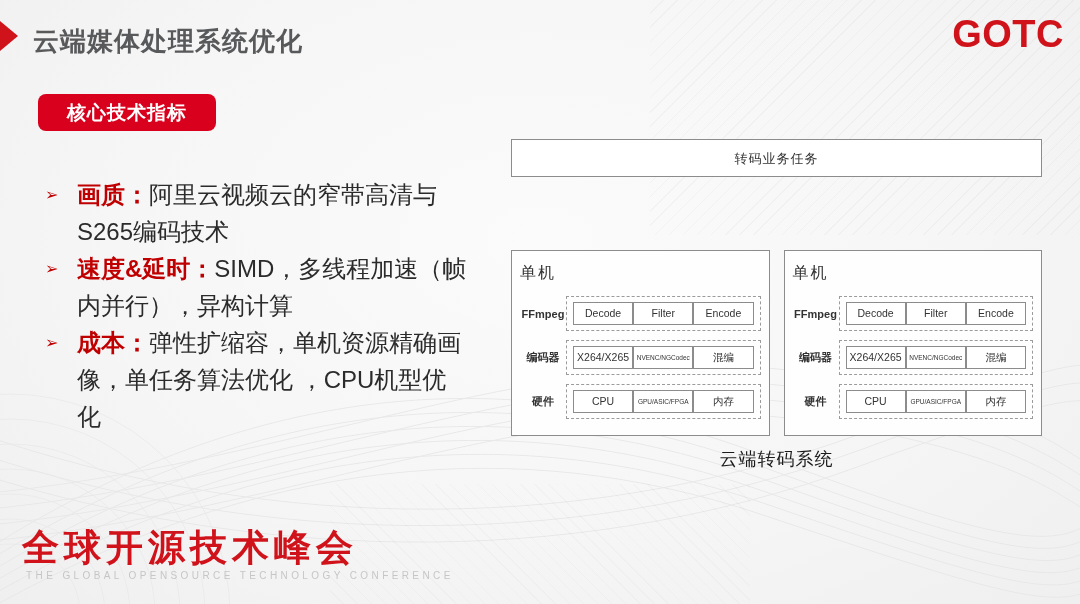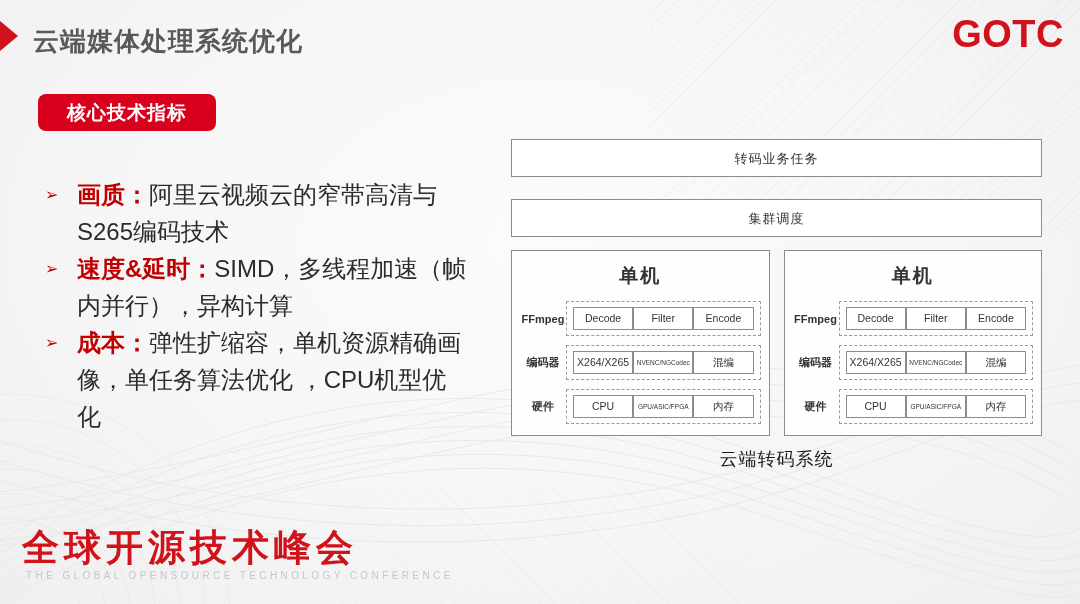--- a/index.html
+++ b/index.html
@@ -67,21 +67,21 @@
     font-family:Liberation Serif, serif;
   }
   .task-box{ top:0; }
   .sched-box{ top:60px; }
 
   .machines{ position:absolute; top:111px; left:0; width:531px; display:flex; gap:14px; }
   .machine{
     flex:1; height:186px; background:#fefefe; border:1px solid #8c8c8c; padding:12px 8px 0 8px;
   }
   .machine-title{
-    text-align:center; font-size:19px; font-weight:bold; color:#333333; letter-spacing:2px;
+    font-size:16px; font-weight:normal; color:#333333; letter-spacing:2px;
     margin-bottom:12px;
   }
   .mrow{ display:flex; align-items:center; margin-bottom:9px; }
   .mlabel{
     flex:0 0 46px; font-size:11px; color:#333333; text-align:center;font-weight:bold;
   }
   .mgroup{
     flex:1; border:1px dashed #9b9b9b; padding:5px 6px; display:flex; gap:0;
   }
   .mcell{
@@ -156,21 +156,20 @@
       <span class="bullet-text"><span class="red-label">速度&amp;延时：</span><span>SIMD，多线程加速（帧内并行），异构计算</span></span>
     </li>
     <li class="bullet">
       <span class="marker">➢</span>
       <span class="bullet-text"><span class="red-label">成本：</span><span>弹性扩缩容，单机资源精确画像，单任务算法优化 ，CPU机型优化</span></span>
     </li>
   </ul>
 
   <div class="diagram">
     <div class="wide-box task-box">转码业务任务</div>
-    <div class="wide-box sched-box">集群调度</div>
 
     <div class="machines">
 
       <div class="machine">
         <div class="machine-title">单机</div>
         <div class="mrow">
           <span class="mlabel">FFmpeg</span>
           <span class="mgroup">
             <span class="mcell">Decode</span>
             <span class="mcell">Filter</span>

